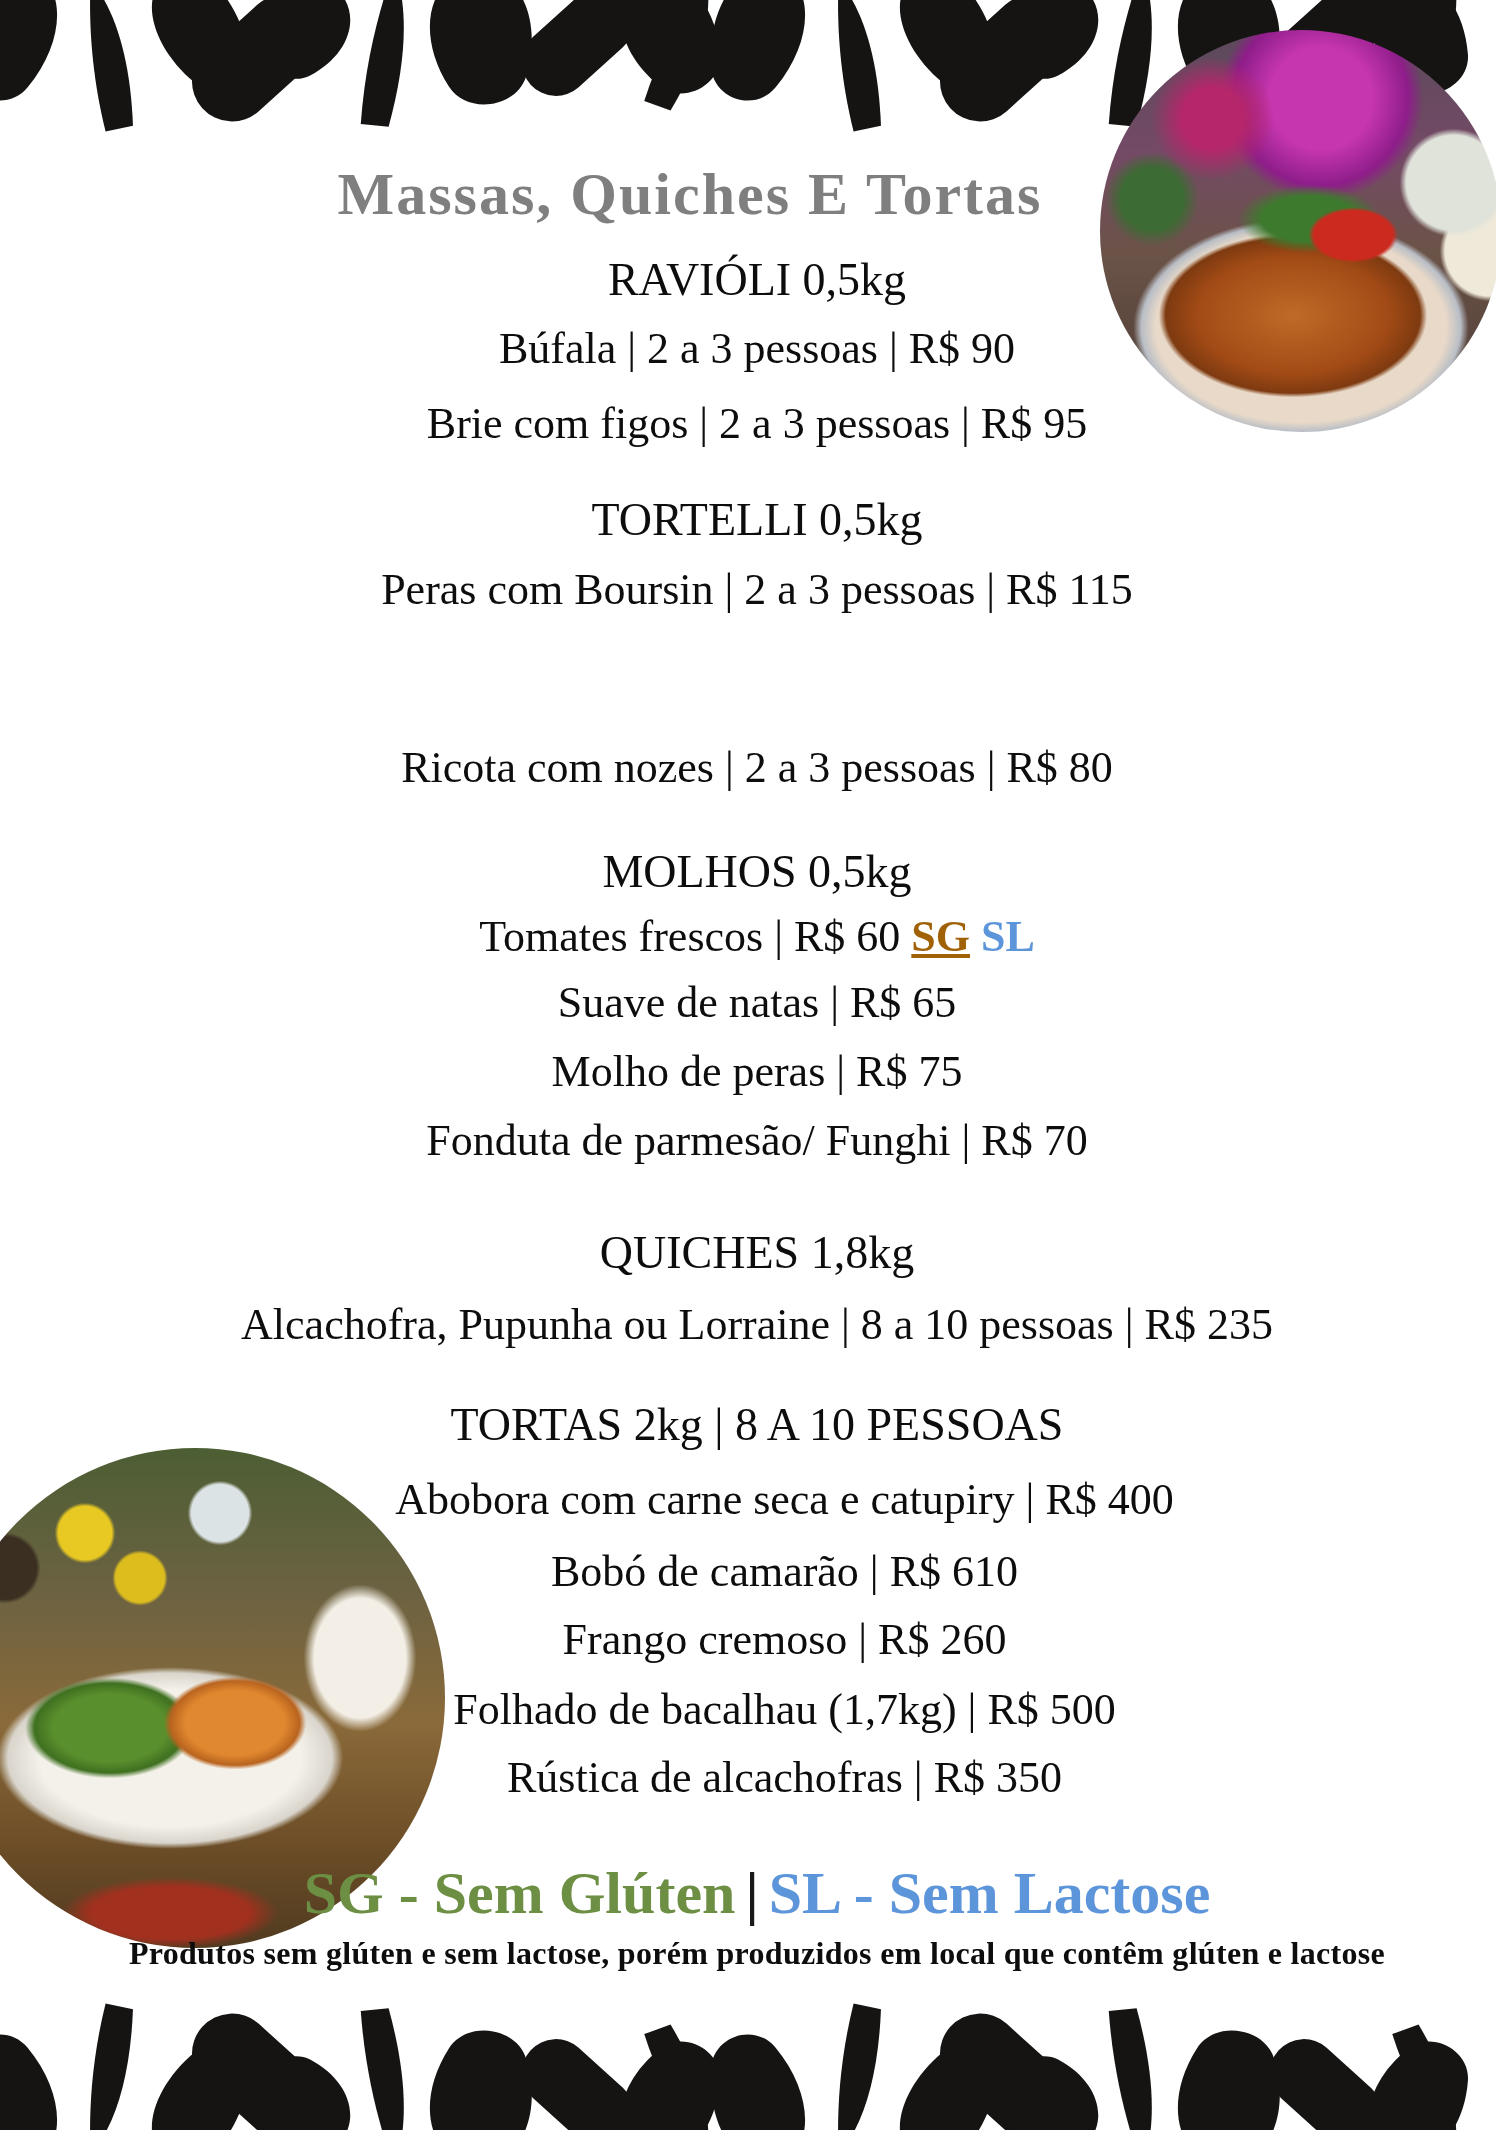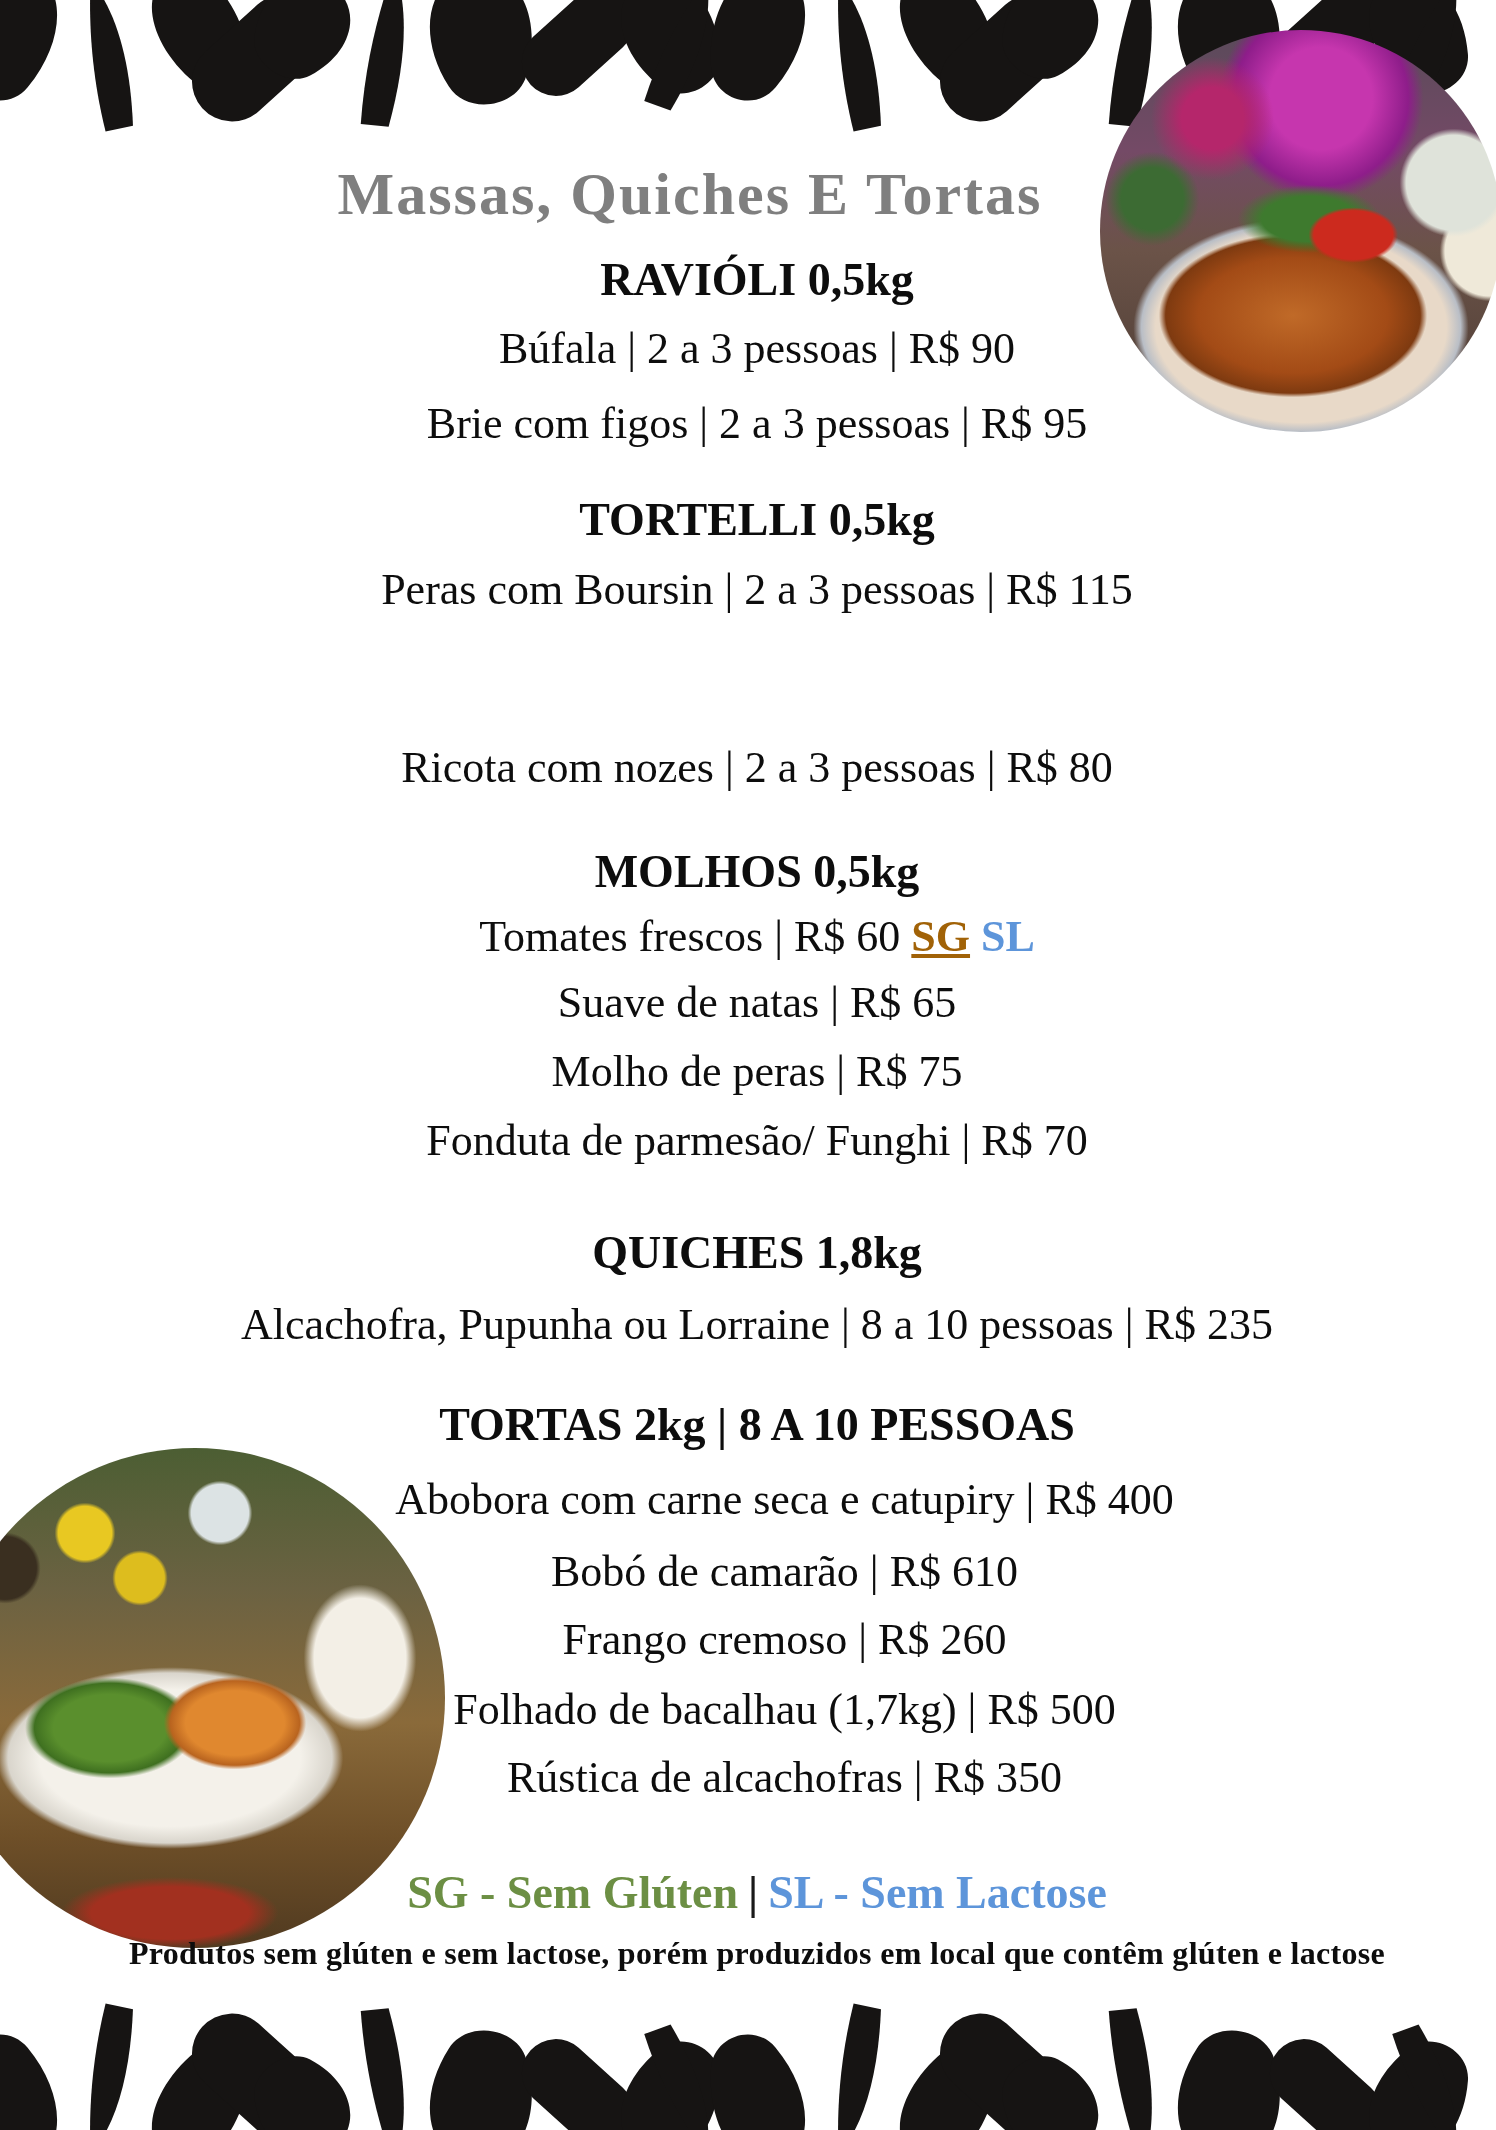--- a/index.html
+++ b/index.html
@@ -41,31 +41,31 @@
       radial-gradient(circle 54px at 12% 24%, #3a2f20 0 58%, rgba(58,47,32,0) 66%),
       radial-gradient(ellipse 88px 115px at 83% 42%, #f3efe6 0 52%, rgba(243,239,230,0) 64%),
       radial-gradient(ellipse 175px 58px at 45% 93%, #a2301f 0 45%, rgba(162,48,31,0) 62%),
       linear-gradient(180deg, #4c5e33 0%, #6b6242 28%, #8a6a3a 55%, #6e4f28 78%, #503a20 100%);
   }
   .line{
     position:absolute;left:0;width:100%;box-sizing:border-box;
     text-align:center;z-index:2;white-space:nowrap;
     font-size:44px;line-height:60px;height:60px;padding-left:18px;
   }
-  .heading{font-weight:bold;font-size:46px;}
+  .heading{font-weight:normal;font-size:46px;}
   .indent{padding-left:73px;}
   .page-title{
     position:absolute;top:158px;left:0;width:100%;box-sizing:border-box;
     padding-right:116px;text-align:center;z-index:2;
     font-size:60px;line-height:72px;font-weight:bold;letter-spacing:2px;
     color:#7f7f7f;white-space:nowrap;
   }
   .tag-sg{color:#a16207;font-weight:bold;text-decoration:underline;}
   .tag-sl{color:#5d95da;font-weight:bold;}
-  .legend-line{font-size:46px;font-weight:bold;text-align:center;}
+  .legend-line{font-size:60px;font-weight:bold;text-align:center;}
   .legend-sg{color:#6c8f44;}
   .legend-sep{color:#1a1a1a;padding:0 10px;}
   .legend-sl{color:#5d95da;}
   .disclaimer{
     font-size:32px;font-weight:bold;line-height:40px;height:40px;letter-spacing:0.3px;
   }
 </style>
 </head>
 <body>
 

